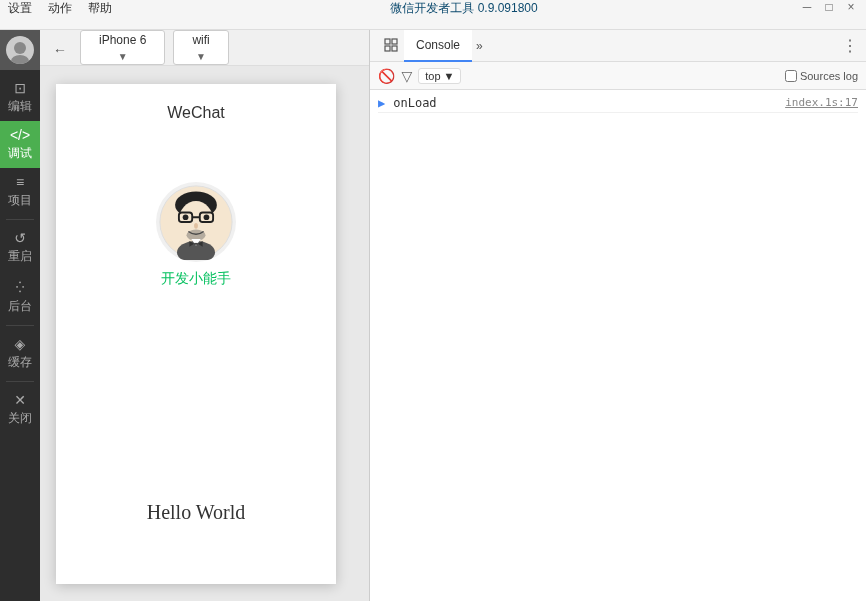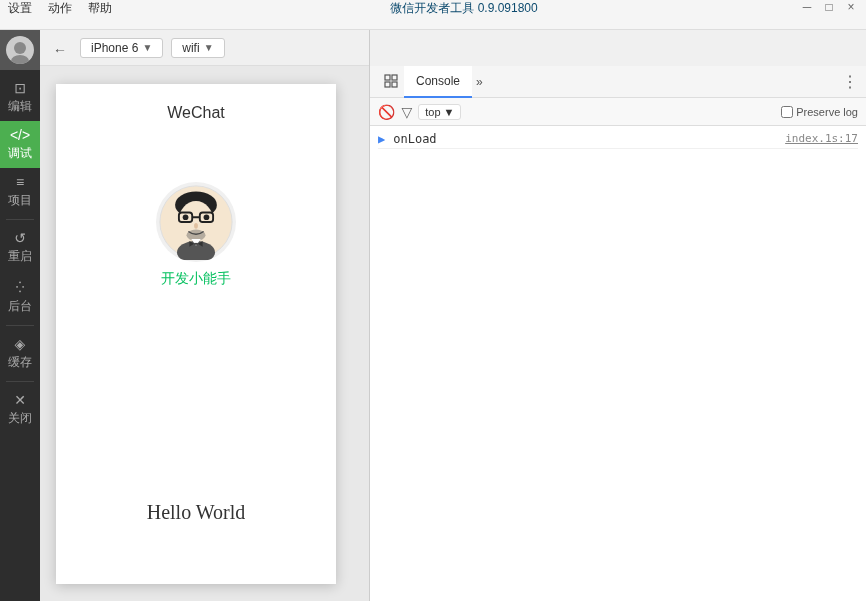--- a/index.html
+++ b/index.html
@@ -49,22 +49,22 @@
     .device-area {
       width: 330px; background: #e8e8e8; display: flex; flex-direction: column;
       border-right: 1px solid #ccc;
     }
     .device-toolbar {
       display: flex; align-items: center; padding: 6px 8px; background: #f0f0f0;
       border-bottom: 1px solid #ddd; gap: 8px; height: 36px;
     }
     .device-select {
       display: flex; align-items: center; background: #fff; border: 1px solid #ccc;
-      border-radius: 3px; padding: 2px 10px; font-size: 12px; cursor: pointer;
-      color: #333; gap: 4px;
+      border-radius: 3px; padding: 2px 18px; font-size: 12px; cursor: pointer;
+      color: #333; gap: 4px; flex-direction: column;
     }
     .device-select .arrow { font-size: 10px; color: #666; }
     .toolbar-icon { font-size: 14px; color: #555; cursor: pointer; width: 24px; height: 24px; display: flex; align-items: center; justify-content: center; }
 
     .device-frame {
       flex: 1; display: flex; align-items: center; justify-content: flex-start;
       padding: 16px;
     }
     .phone-screen {
       width: 280px; height: 500px; background: #fff;
@@ -84,21 +84,21 @@
     .phone-username {
       font-size: 14px; color: #07C160; margin-bottom: auto;
     }
     .phone-hello {
       font-size: 20px; color: #333; font-family: Georgia, serif;
       margin-top: auto; margin-bottom: 40px;
     }
 
     
     .devtools {
-      flex: 1; background: #6d28d9; display: flex; flex-direction: column; margin-top: 36px;
+      flex: 1; background: #6d28d9; display: flex; flex-direction: column;
     }
     .devtools-tabs {
       display: flex; align-items: center; border-bottom: 1px solid #ddd;
       background: #f5f5f5; height: 32px; padding: 0 8px;
     }
     .devtools-tab {
       padding: 0 12px; height: 32px; display: flex; align-items: center;
       font-size: 12px; cursor: pointer; color: #555; border-bottom: 2px solid transparent;
     }
     .devtools-tab.active { color: #333; border-bottom: 2px solid #4285f4; background: #fff; }
@@ -276,21 +276,21 @@
     <div class="devtools-filter">
       <div class="filter-icon">🚫</div>
       <div class="filter-icon">▽</div>
       <div class="filter-select">
         <span>top</span>
         <span>▼</span>
       </div>
       <div style="flex:1"></div>
       <div class="filter-checkbox">
         <input type="checkbox" style="">
-        <label class="preserve-label">Preserve log</label>
+        <label class="preserve-label">Sources log</label>
       </div>
     </div>
 
     <div class="devtools-console">
       <div class="console-entry">
         <span class="console-arrow">▶</span>
         <span class="console-message">onLoad</span>
         <span class="console-source">index.1s:17</span>
       </div>
     </div>

